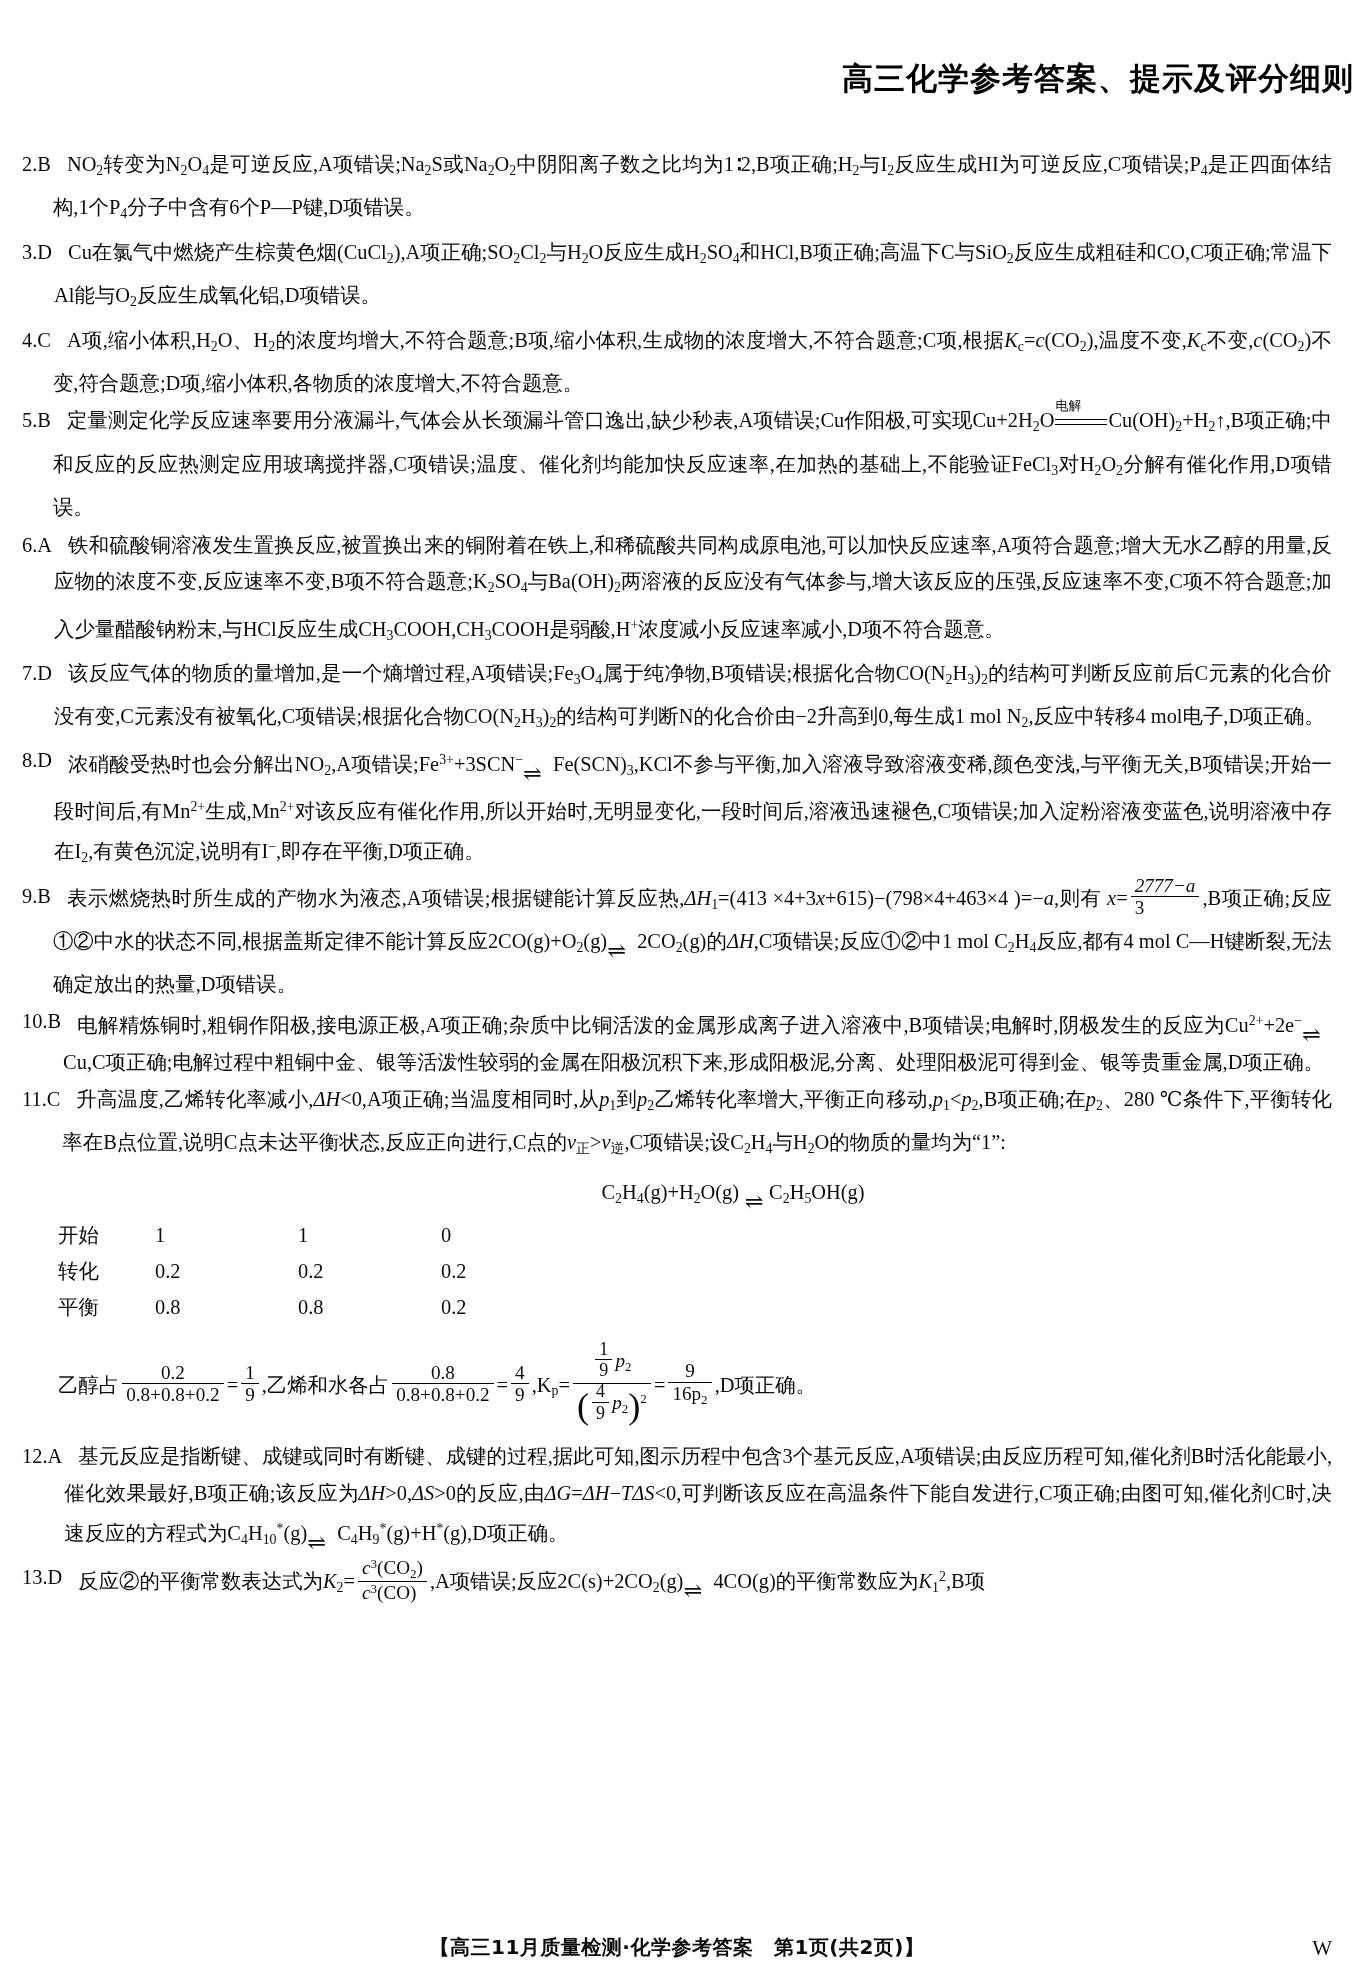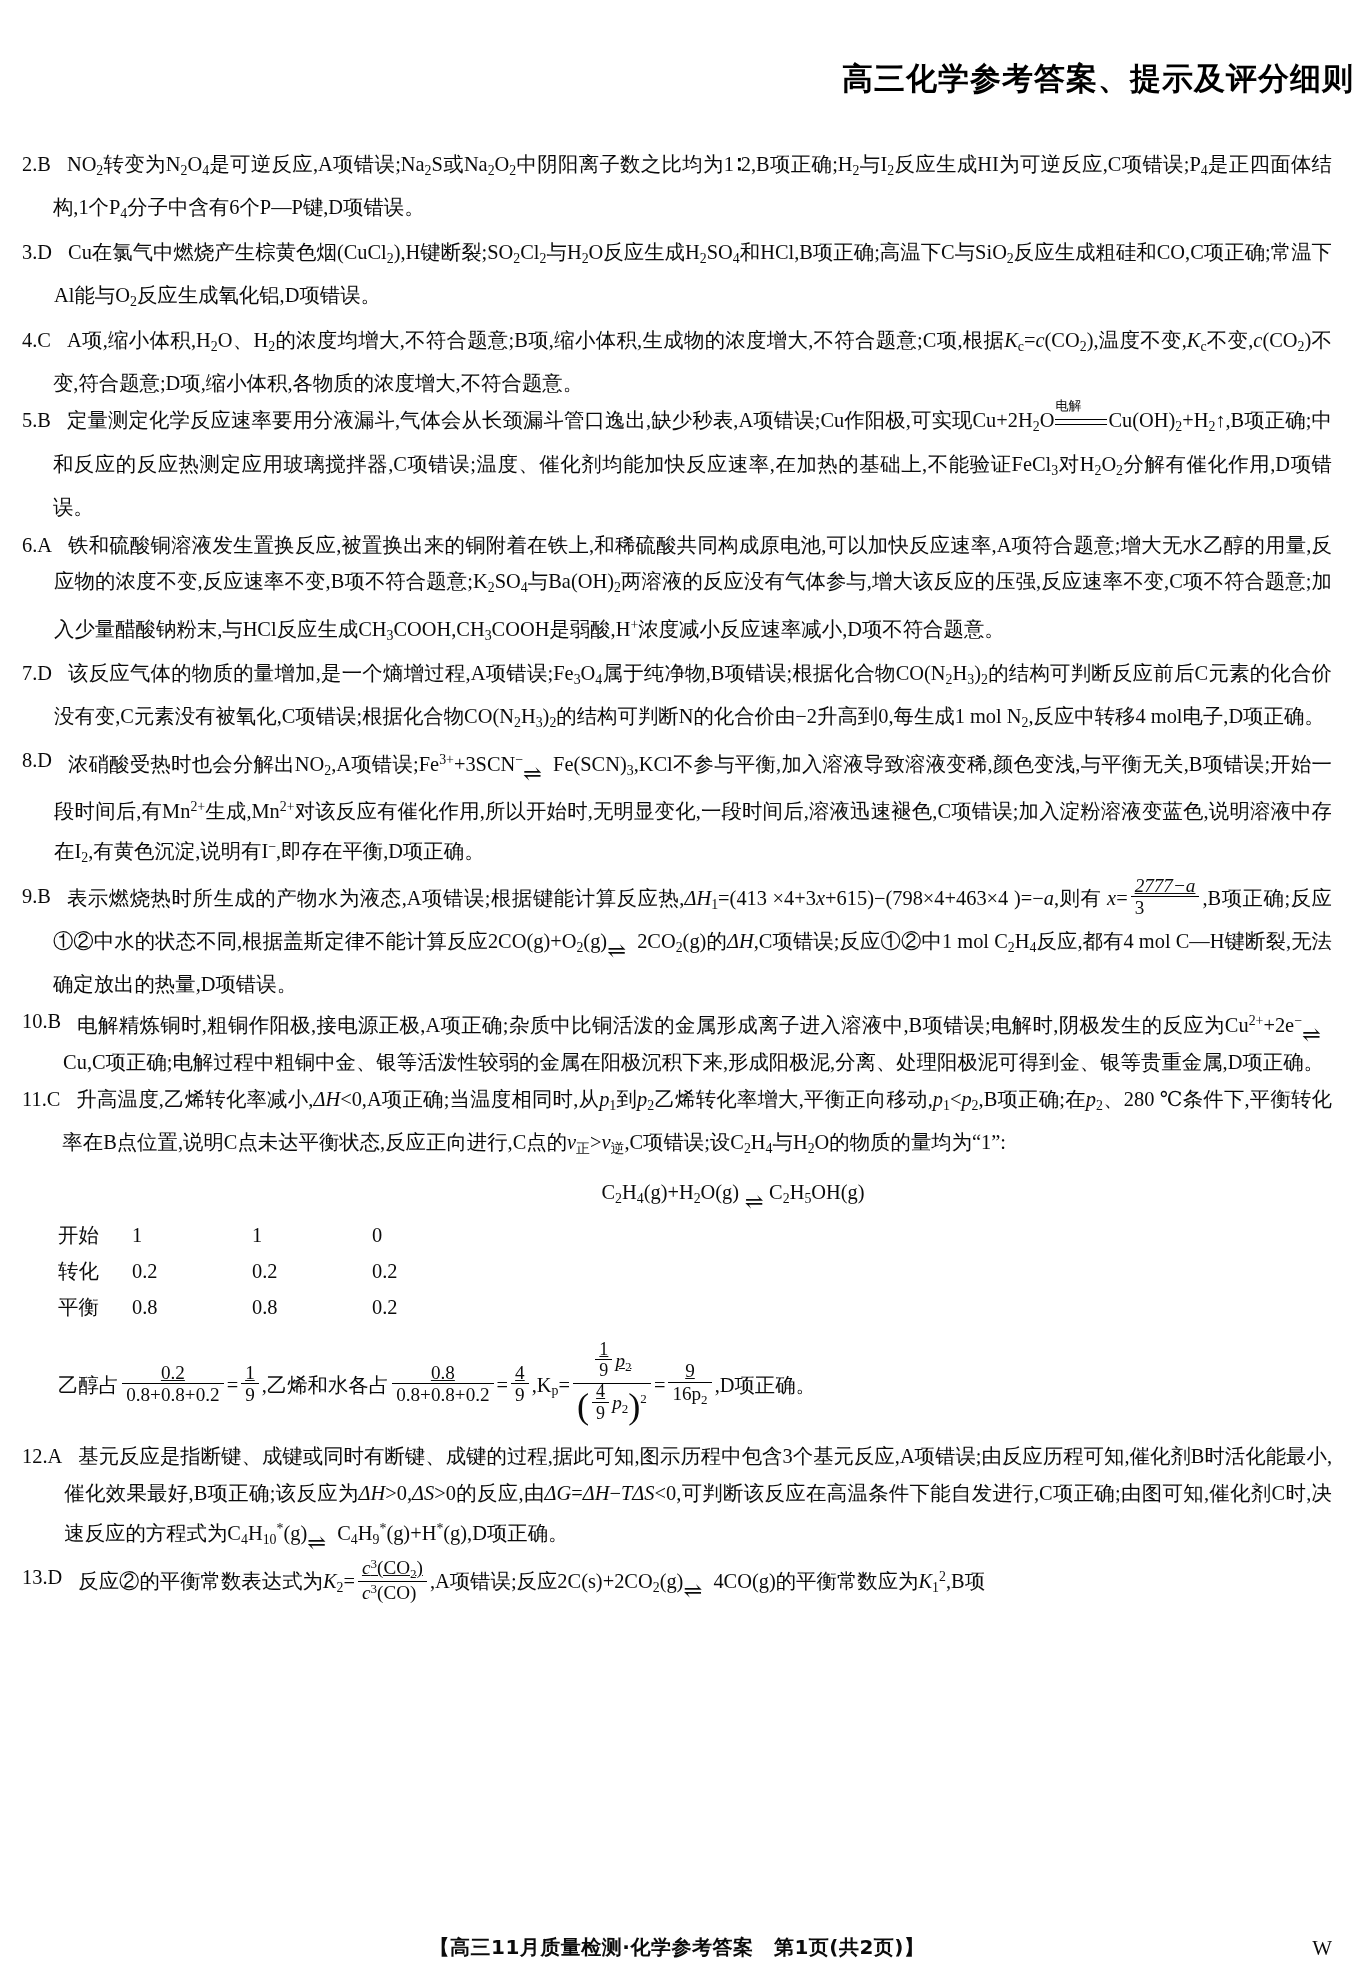--- a/index.html
+++ b/index.html
@@ -107,39 +107,39 @@
   .frac {
     display: inline-block;
     vertical-align: middle;
     text-align: center;
     margin: 0 3px;
     line-height: 1.12;
     font-size: 0.94em;
     position: relative;
     top: -0.15em;
   }
-  .frac .num { display: block; padding: 0 4px; border-bottom: 1.4px solid #000; text-decoration: underline; }
+  .frac .num { display: block; padding: 0 4px; border-bottom: 1.4px solid #000; }
   .frac .den { display: block; padding: 0 4px; }
   .bigparen {
     display: inline-block;
     vertical-align: middle;
     font-size: 1.9em;
     font-weight: 300;
     line-height: 0.8;
     position: relative;
     top: 0.04em;
   }
   
   .ice-block {
     margin: 6px 0 4px 0;
     font-size: 20.4px;
     line-height: 36px;
   }
   .ice-eq { padding-left: 112px; text-align: center; }
-  .ice-row { display: flex; }
+  .ice-row { display: flex; gap: 23px; }
   .ice-label { width: 110px; padding-left: 36px; box-sizing: border-box; }
   .ice-cell { width: 120px; }
   .kp-line {
     font-size: 20.4px;
     line-height: 46px;
     padding: 16px 0 10px 36px;
   }
   .footer {
     position: absolute;
     left: 0;
@@ -178,21 +178,21 @@
   <div class="answers">
 
 
     <div class="ans-item">
       <span class="ans-num"><span>2.</span><span>B</span></span>
       <div class="ans-body"><span class="lead"></span><span>NO</span><sub>2</sub><span>转变为N</span><sub>2</sub><span>O</span><sub>4</sub><span>是可逆反应,A项错误;Na</span><sub>2</sub><span>S或Na</span><sub>2</sub><span>O</span><sub>2</sub><span>中阴阳离子数之比均为1∶2,B项正确;H</span><sub>2</sub><span>与I</span><sub>2</sub><span>反应生成HI为可逆反应,C项错误;P</span><sub>4</sub><span>是正四面体结构,1个P</span><sub>4</sub><span>分子中含有6个P—P键,D项错误。</span></div>
     </div>
 
     <div class="ans-item">
       <span class="ans-num"><span>3.</span><span>D</span></span>
-      <div class="ans-body"><span class="lead"></span><span>Cu在氯气中燃烧产生棕黄色烟(CuCl</span><sub>2</sub><span>),H键断裂;SO</span><sub>2</sub><span>Cl</span><sub>2</sub><span>与H</span><sub>2</sub><span>O反应生成H</span><sub>2</sub><span>SO</span><sub>4</sub><span>和HCl,B项正确;高温下C与SiO</span><sub>2</sub><span>反应生成粗硅和CO,C项正确;常温下Al能与O</span><sub>2</sub><span>反应生成氧化铝,D项错误。</span></div>
+      <div class="ans-body"><span class="lead"></span><span>Cu在氯气中燃烧产生棕黄色烟(CuCl</span><sub>2</sub><span>),A项正确;SO</span><sub>2</sub><span>Cl</span><sub>2</sub><span>与H</span><sub>2</sub><span>O反应生成H</span><sub>2</sub><span>SO</span><sub>4</sub><span>和HCl,B项正确;高温下C与SiO</span><sub>2</sub><span>反应生成粗硅和CO,C项正确;常温下Al能与O</span><sub>2</sub><span>反应生成氧化铝,D项错误。</span></div>
     </div>
 
     <div class="ans-item">
       <span class="ans-num"><span>4.</span><span>C</span></span>
       <div class="ans-body"><span class="lead"></span><span>A项,缩小体积,H</span><sub>2</sub><span>O、H</span><sub>2</sub><span>的浓度均增大,不符合题意;B项,缩小体积,生成物的浓度增大,不符合题意;C项,根据</span><span class="it">K</span><sub>c</sub><span>=</span><span class="it">c</span><span>(CO</span><sub>2</sub><span>),温度不变,</span><span class="it">K</span><sub>c</sub><span>不变,</span><span class="it">c</span><span>(CO</span><sub>2</sub><span>)不变,符合题意;D项,缩小体积,各物质的浓度增大,不符合题意。</span></div>
     </div>
 
     <div class="ans-item">
       <span class="ans-num"><span>5.</span><span>B</span></span>
       <div class="ans-body"><span class="lead"></span><span>定量测定化学反应速率要用分液漏斗,气体会从长颈漏斗管口逸出,缺少秒表,A项错误;Cu作阳极,可实现Cu+2H</span><sub>2</sub><span>O</span><span class="arrow-cond"><span class="cond">电解</span><span class="bar"></span></span><span>Cu(OH)</span><sub>2</sub><span>+H</span><sub>2</sub><span>↑,B项正确;中和反应的反应热测定应用玻璃搅拌器,C项错误;温度、催化剂均能加快反应速率,在加热的基础上,不能验证FeCl</span><sub>3</sub><span>对H</span><sub>2</sub><span>O</span><sub>2</sub><span>分解有催化作用,D项错误。</span></div>

